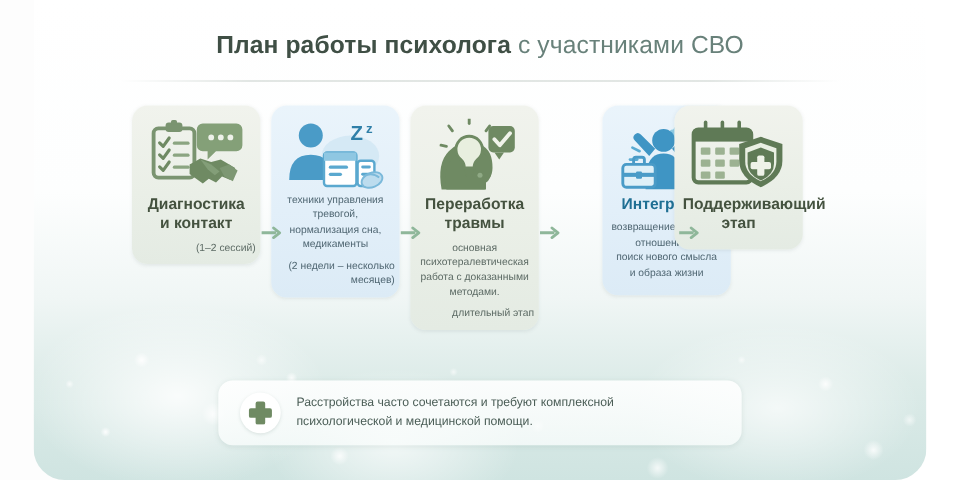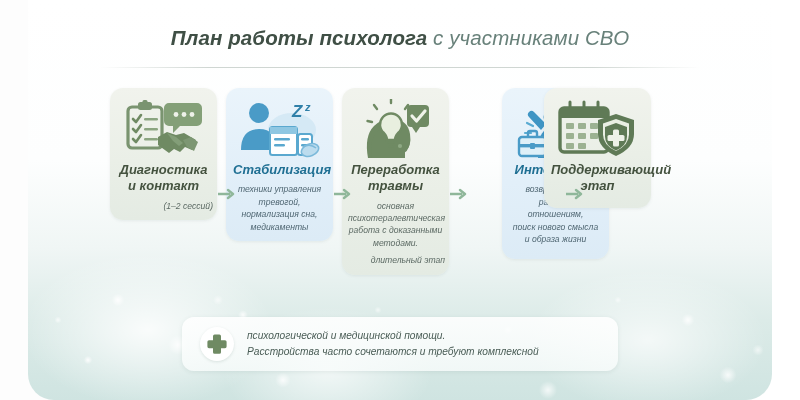--- a/index.html
+++ b/index.html
@@ -1,21 +1,21 @@
 <!DOCTYPE html>
 <html lang="ru"><head>
 <meta charset="utf-8">
 <style>
   html,body{margin:0;padding:0;}
   body{
     width:800px;height:400px;overflow:hidden;
     font-family:"Liberation Sans","DejaVu Sans",sans-serif;
     background:#ffffff;
   }
-  #stage{position:relative;width:652px;height:400px;background:#fdfdfd;font-style:italic;}
+  #stage{position:relative;width:652px;height:400px;background:#fdfdfd;}
 
   
   .panel{
     position:absolute;left:28px;top:0;width:744px;height:400px;
     border-radius:0 0 26px 26px;
     background:
       radial-gradient(ellipse 180px 110px at 120px 330px, rgba(255,255,255,.85), rgba(255,255,255,0) 70%),
       radial-gradient(ellipse 150px 90px at 300px 370px, rgba(255,255,255,.7), rgba(255,255,255,0) 70%),
       radial-gradient(ellipse 170px 100px at 620px 340px, rgba(255,255,255,.7), rgba(255,255,255,0) 70%),
       radial-gradient(circle 9px at 90px 300px, rgba(255,255,255,.9), rgba(255,255,255,0) 70%),
@@ -147,22 +147,22 @@
           <rect x="30" y="27" width="27" height="7" fill="#8fc7e2"></rect>
           <rect x="34" y="38" width="16" height="2.6" rx="1.3" fill="#5aa8cf"></rect>
           <rect x="34" y="44" width="11" height="2.6" rx="1.3" fill="#5aa8cf"></rect>
           <rect x="58" y="34" width="14" height="21" rx="2.5" fill="#ffffff" stroke="#5aa8cf" stroke-width="2"></rect>
           <rect x="61" y="38" width="8" height="2.4" rx="1.2" fill="#5aa8cf"></rect>
           <rect x="61" y="44" width="8" height="2.4" rx="1.2" fill="#5aa8cf"></rect>
           <ellipse cx="70" cy="50" rx="9" ry="6" fill="#bcdcee" stroke="#7bb9da" stroke-width="1.6" transform="rotate(-22 70 50)"></ellipse>
           <path d="M63 47 q7 -4 13 1" stroke="#7bb9da" stroke-width="1.6" fill="none"></path>
         </svg>
       </div>
-      <div class="card-title">Стабилизация</div>
       <div class="card-desc">техники управления<br>тревогой,<br>нормализация сна,<br>медикаменты</div>
+      <div class="card-note">(2 недели – несколько<br>месяцев)</div>
     </div>
 
     <svg class="arrow" style="left:334px;" viewBox="0 0 18 12">
       <path d="M0 6 h11 M10 2 l5 4 l-5 4" fill="none" stroke="#8fb79a" stroke-width="2.4" stroke-linecap="round" stroke-linejoin="round"></path>
     </svg>
 
     <div class="card green" style="left:342px;">
       <div class="card-icon">
         <svg width="72" height="60" viewBox="0 0 72 60">
           <path d="M8 59 q-4 -22 6 -32 q9 -9 21 -7 q13 2 15 15 q2 13 -5 17 l0 7 z" fill="#6f8a63"></path>
@@ -214,21 +214,21 @@
       </div>
       <div class="card-title">Интеграция</div>
       <div class="card-desc">возвращение к работе,<br>отношениям,<br>поиск нового смысла<br>и образа жизни</div>
       <div class="card-note"></div>
     </div>
 
     <svg class="arrow" style="left:566px;" viewBox="0 0 18 12">
       <path d="M0 6 h11 M10 2 l5 4 l-5 4" fill="none" stroke="#8fb79a" stroke-width="2.4" stroke-linecap="round" stroke-linejoin="round"></path>
     </svg>
 
-    <div class="card green" style="left:544px;">
+    <div class="card green" style="left:562px;">
       <div class="card-icon">
         <svg width="80" height="58" viewBox="0 0 80 58">
           <g stroke="#5f7a56" stroke-width="3" stroke-linecap="round" fill="none">
             <line x1="12" y1="2" x2="12" y2="12"></line>
             <line x1="26" y1="2" x2="26" y2="12"></line>
             <line x1="40" y1="2" x2="40" y2="12"></line>
           </g>
           <rect x="2" y="8" width="48" height="44" rx="4" fill="none" stroke="#5f7a56" stroke-width="3.4"></rect>
           <rect x="2" y="8" width="48" height="10" fill="#5f7a56"></rect>
           <g fill="#9cb292">
@@ -254,18 +254,18 @@
 
   </div>
 
   <div class="banner">
     <div class="banner-badge">
       <svg width="20" height="20" viewBox="0 0 20 20">
         <path d="M7.6 0.6 h4.8 a1.6 1.6 0 0 1 1.6 1.6 v4 h4 a1.6 1.6 0 0 1 1.6 1.6 v4.8 a1.6 1.6 0 0 1 -1.6 1.6 h-4 v4 a1.6 1.6 0 0 1 -1.6 1.6 h-4.8 a1.6 1.6 0 0 1 -1.6 -1.6 v-4 h-4 a1.6 1.6 0 0 1 -1.6 -1.6 v-4.8 a1.6 1.6 0 0 1 1.6 -1.6 h4 v-4 a1.6 1.6 0 0 1 1.6 -1.6 z" fill="#6f8a63"></path>
       </svg>
     </div>
     <div class="banner-text">
+      <div>Расстройства часто сочетаются и требуют комплексной</div>
       <div>психологической и медицинской помощи.</div>
-      <div>Расстройства часто сочетаются и требуют комплексной</div>
     </div>
   </div>
 
 </div>
 
 </body></html>

